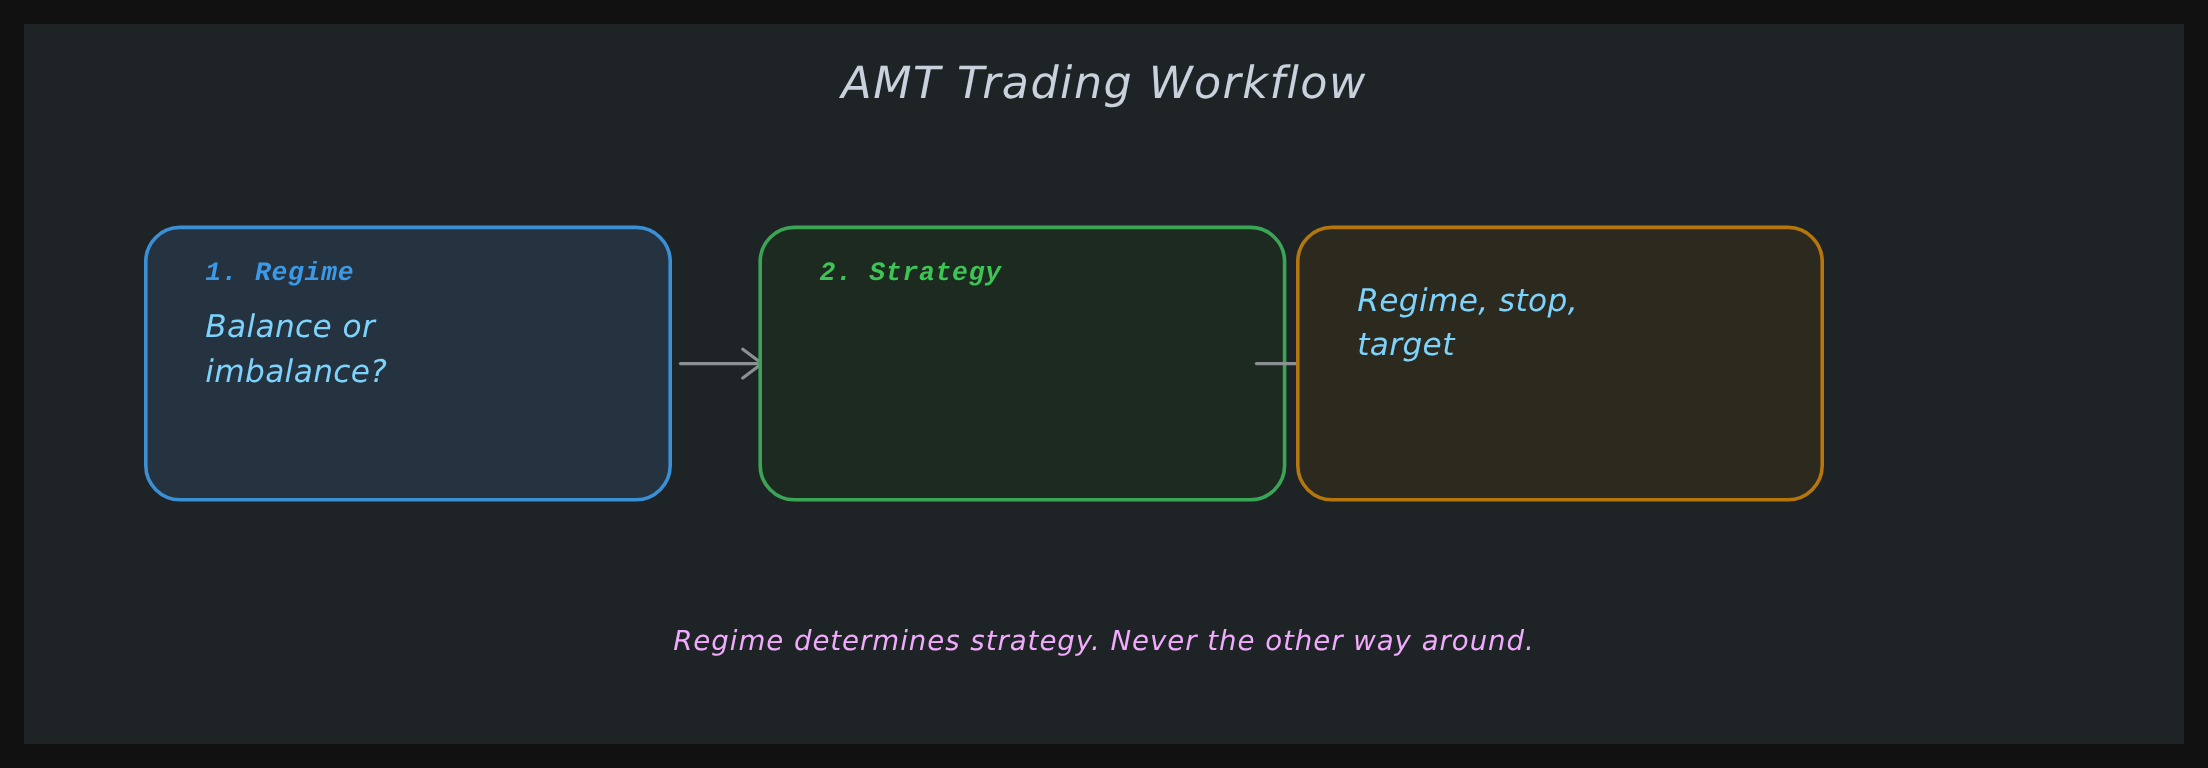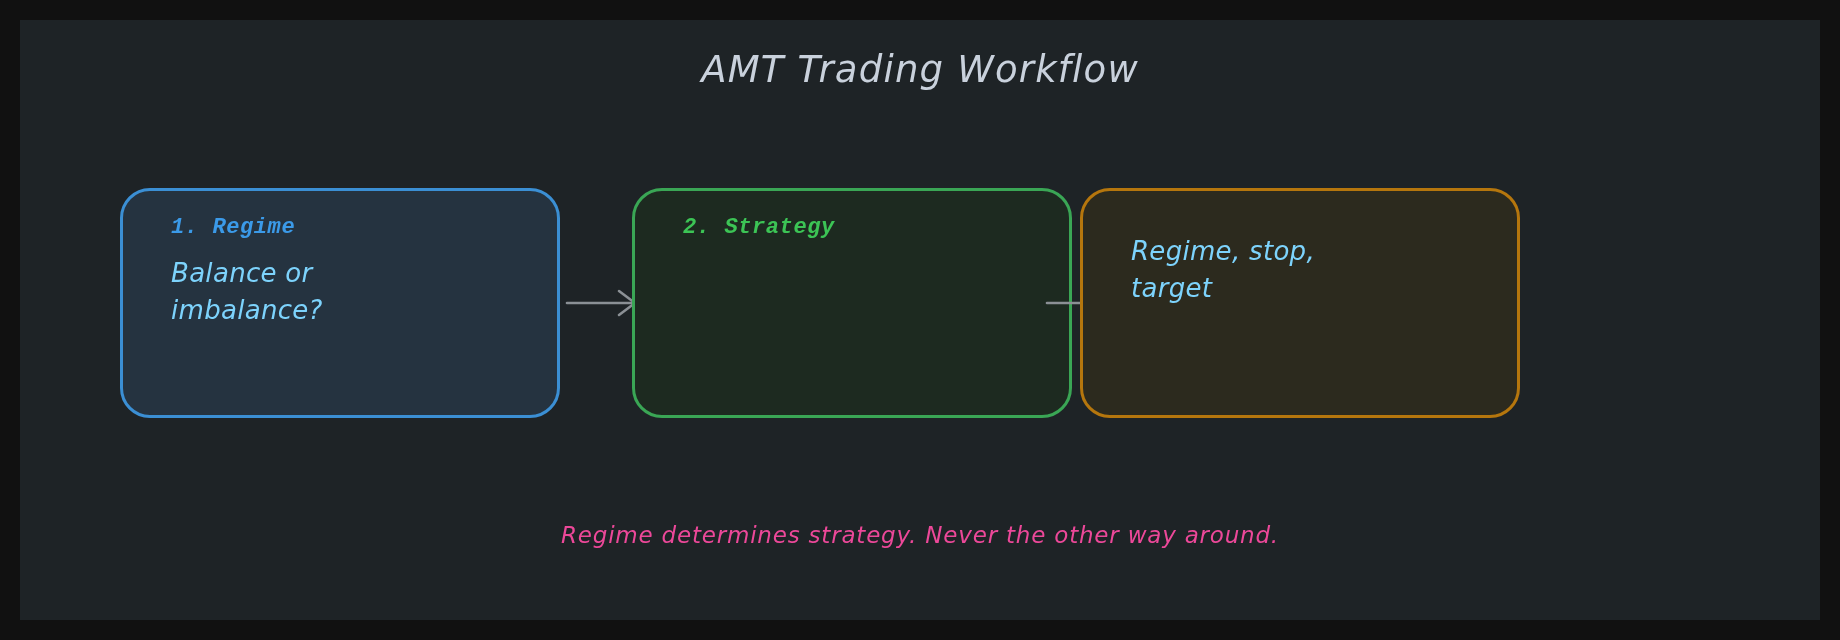--- a/index.html
+++ b/index.html
@@ -111,21 +111,21 @@
     position: absolute;
     left: 0;
     top: 502px;
     width: 1800px;
     text-align: center;
     font-family: "DejaVu Sans", sans-serif;
     font-size: 23px;
     font-style: italic;
     font-weight: 400;
     letter-spacing: 0.8px;
-    color: #ec4899;
+    color: #f0abfc;
     white-space: nowrap;
   }
 </style>
 </head>
 <body>
 
 <div id="figure-root">
   <div id="panel">
 
     <div id="chart-title">AMT Trading Workflow</div>

